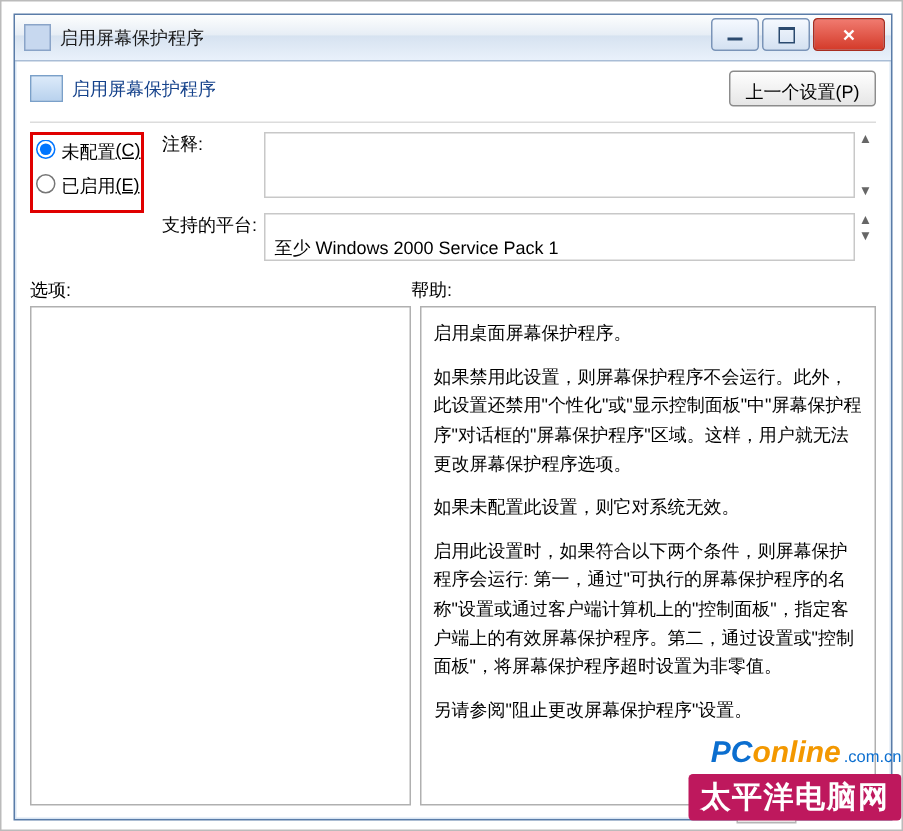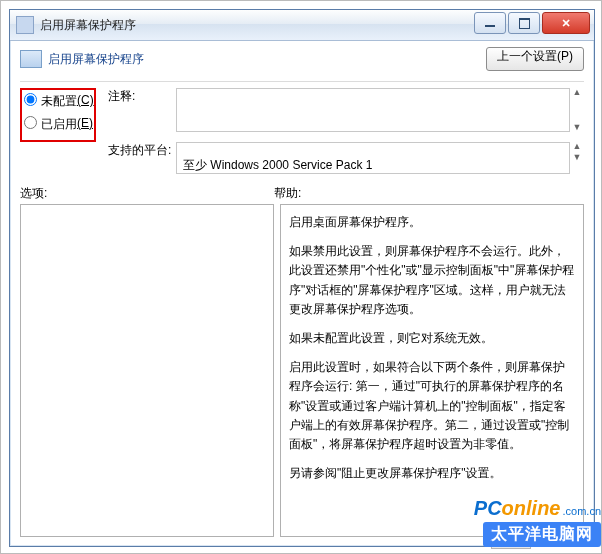--- a/index.html
+++ b/index.html
@@ -14,21 +14,21 @@
   .winbtn.close{width:46px;background:linear-gradient(#f07a6f,#d43b2a);border-color:#a82d20;color:#fff}
   .winbtn.min::before{content:"";display:block;width:10px;height:2px;background:#2b4a6f;margin-top:6px}
   .winbtn.max::before{content:"";display:block;width:9px;height:8px;border:1px solid #2b4a6f;border-top-width:2px}
   .winbtn.close::before{content:"✕";font-weight:bold}
   .body{padding:6px 10px 10px 10px;height:calc(100% - 30px);box-sizing:border-box;display:flex;flex-direction:column}
   
   .hdr{display:flex;align-items:center;margin-bottom:6px}
   .hdr-icon{width:20px;height:16px;border:1px solid #7aa0c9;background:linear-gradient(#dceaf9,#b9d2ee);margin-right:6px}
   .hdr-title{flex:0 0 auto;color:#15428b}
   .spacer{flex:1}
-  .nav-btn{height:24px;padding:0 10px;margin-left:6px;border:1px solid #8c8c8c;border-radius:3px;background:linear-gradient(#fefefe,#e6e6e6);font-size:12px;display:flex;align-items:flex-start}
+  .nav-btn{height:24px;padding:0 10px;margin-left:6px;border:1px solid #8c8c8c;border-radius:3px;background:linear-gradient(#fefefe,#e6e6e6);font-size:12px;display:flex;align-items:flex-end}
   .sep{height:1px;background:#dcdcdc;margin:4px 0 6px 0}
   
   .upper{display:grid;grid-template-columns:88px 68px 1fr 14px;column-gap:0;row-gap:10px;align-items:start}
   .radios{grid-column:1;grid-row:1/span 3}
   .radio{display:flex;align-items:flex-start;margin-bottom:6px;white-space:nowrap}
   .radio input{margin:0 4px 0 0}
   .hotkey{text-decoration:underline}
   .redbox{border:2px solid #e00000;padding:3px 2px 1px 2px;margin-bottom:4px;width:76px;box-sizing:border-box}
   .lbl{grid-column:2;color:#000}
   .field{grid-column:3;border:1px solid #c8c8c8;background:#fff;min-height:44px;padding:15px 6px;font-size:12px;box-sizing:border-box}
@@ -43,21 +43,21 @@
   .pane{border:1px solid #b0b0b0;background:#fff;padding:8px;overflow:auto;box-sizing:border-box;font-size:12px;line-height:1.6}
   .pane.left{width:254px}
   .pane.right{flex:1}
   .pane p{margin:0 0 10px 0}
   
   .wm{position:absolute;right:0;bottom:6px;text-align:right;pointer-events:none}
   .wm .logo{font-family:Arial,sans-serif;font-weight:bold;font-size:20px;font-style:italic}
   .wm .logo .pc{color:#0b6ecf}
   .wm .logo .on{color:#f39800}
   .wm .logo .cn{font-size:11px;color:#0b6ecf;font-style:normal;font-weight:normal;margin-left:2px}
-  .wm .sub{background:#3b82f6;color:#fff;font-size:16px;font-weight:bold;padding:2px 8px;border-radius:3px;margin-top:2px;display:inline-block;letter-spacing:1px}
+  .wm .sub{background:#be185d;color:#fff;font-size:20px;font-weight:bold;padding:2px 8px;border-radius:3px;margin-top:2px;display:inline-block;letter-spacing:1px}
   .btnstrip{position:absolute;right:70px;bottom:4px;display:flex;gap:6px}
   .btnstrip .b{width:38px;height:16px;border:1px solid #b5b5b5;background:linear-gradient(#fdfdfd,#e8e8e8)}
 </style>
 </head>
 <body>
 
 <div class="canvas">
   <div class="win">
     <div class="titlebar">
       <div class="title-icon"></div>

